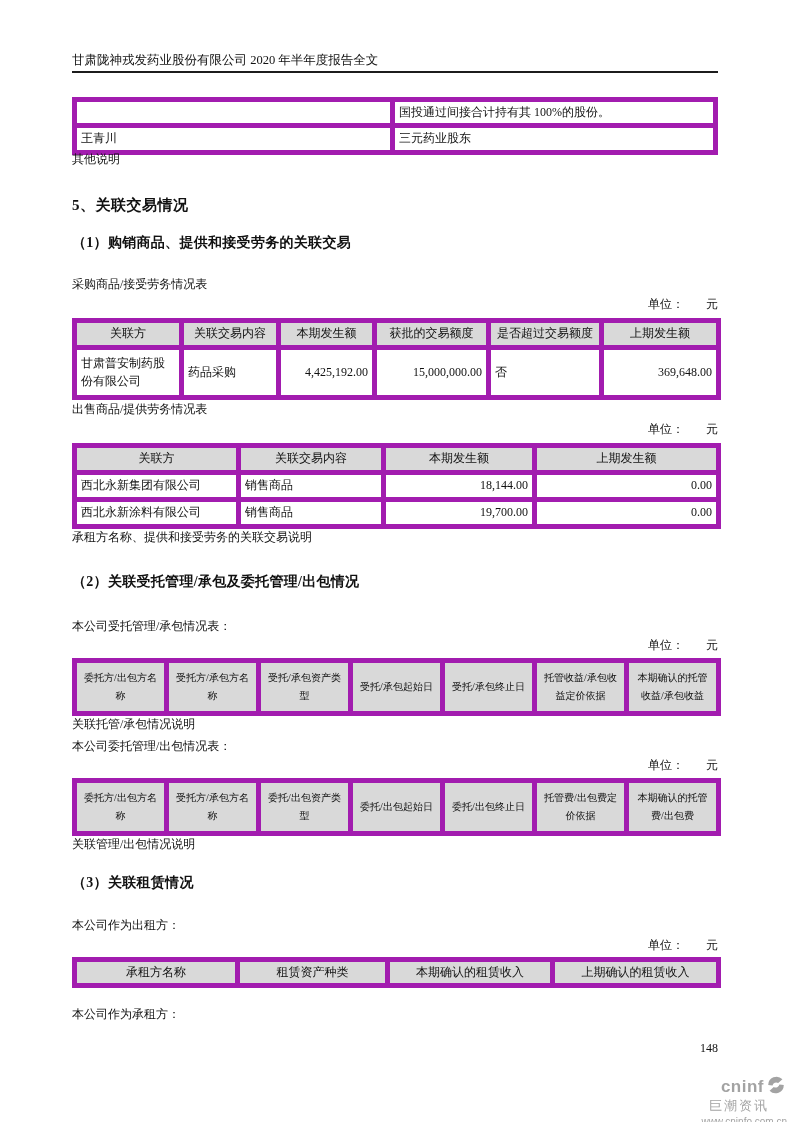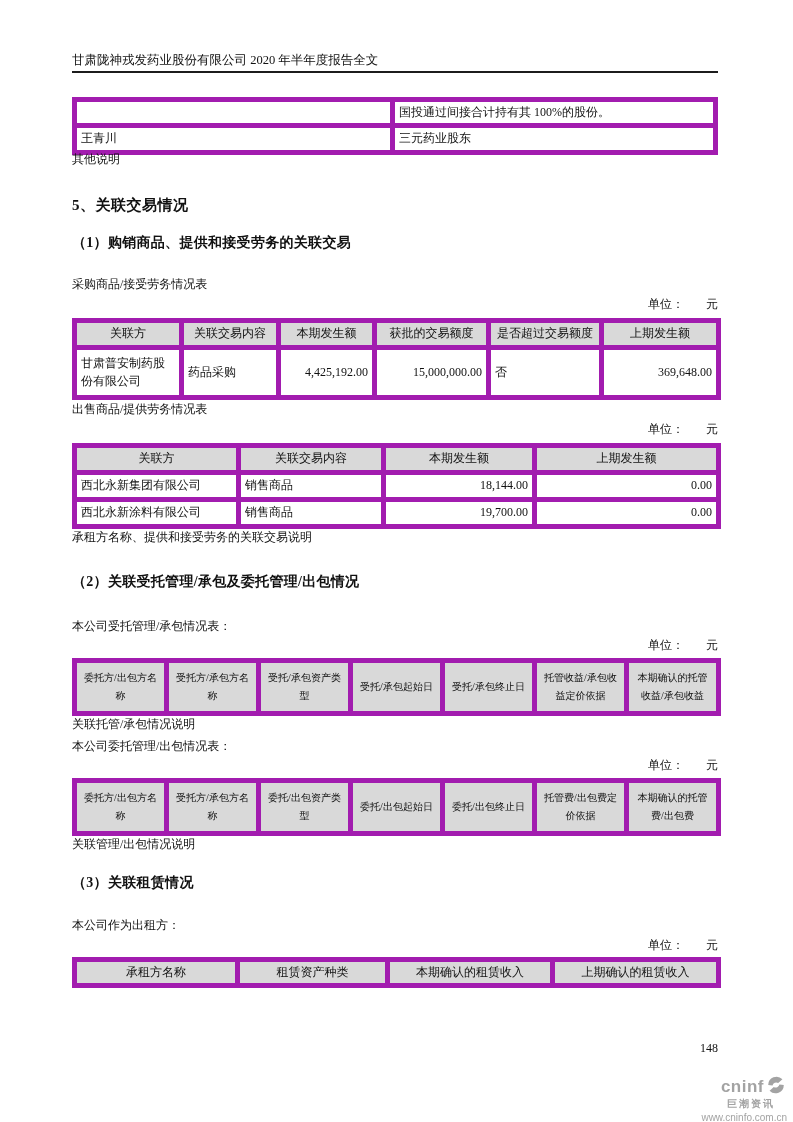--- a/index.html
+++ b/index.html
@@ -24,21 +24,21 @@
   table.tbl th { background:#d9d9d9; text-align:center;font-family:Liberation Serif, serif; }
   td.al { text-align:left; } td.ar { text-align:right; } 
 
   table.hdr7 td, table.hdr7 th { font-size:10px; padding:2px 4px; line-height:1.8; }
 
   .page-number { top:1041px; text-align:right; font-size:12px; }
 
   .cninfo { position:absolute; right:6px; top:1074px; width:120px; text-align:right; color:#a3a3a3; font-family:"Liberation Sans","DejaVu Sans",sans-serif; }
   .cninfo .row1 { display:flex; justify-content:flex-end; align-items:center; gap:1px; }
   .cninfo .brand { font-size:17px; font-weight:bold; letter-spacing:0.5px; color:#a3a3a3; }
-  .cninfo .cn { font-size:10px; letter-spacing:2px; margin-top:-3px; margin-right:12px;font-weight:bold; }
+  .cninfo .cn { font-size:13px; letter-spacing:2px; margin-top:-3px; margin-right:18px; }
   .cninfo .url { font-size:10px; margin-top:1px; }
 </style>
 </head>
 <body>
 
 <div class="page">
 
   <div class="abs content doc-header">甘肃陇神戎发药业股份有限公司 2020 年半年度报告全文</div>
   <div class="abs content header-rule"></div>
 
@@ -212,20 +212,21 @@
     <tbody>
         <tr style="height:17px">
       <th>承租方名称</th>
       <th>租赁资产种类</th>
       <th>本期确认的租赁收入</th>
       <th>上期确认的租赁收入</th>
     </tr>
   </tbody>
     </table>
 
+  <div class="abs content label" style="top:1006px">本公司作为承租方：</div>
 
   <div class="abs content page-number">148</div>
 
   <div class="cninfo">
     <div class="row1">
       <span class="brand">cninf</span>
       <span>
         <svg width="22" height="22" viewBox="0 0 24 24">
           <path d="M3.5 12 a9 9 0 0 1 15.5 -6.2 l-4.6 4.1 a4.2 4.2 0 0 0 -6.2 2.6 z" fill="#a3a3a3"></path>
           <path d="M20.5 12 a9 9 0 0 1 -15.5 6.2 l4.6 -4.1 a4.2 4.2 0 0 0 6.2 -2.6 z" fill="#a3a3a3"></path>

